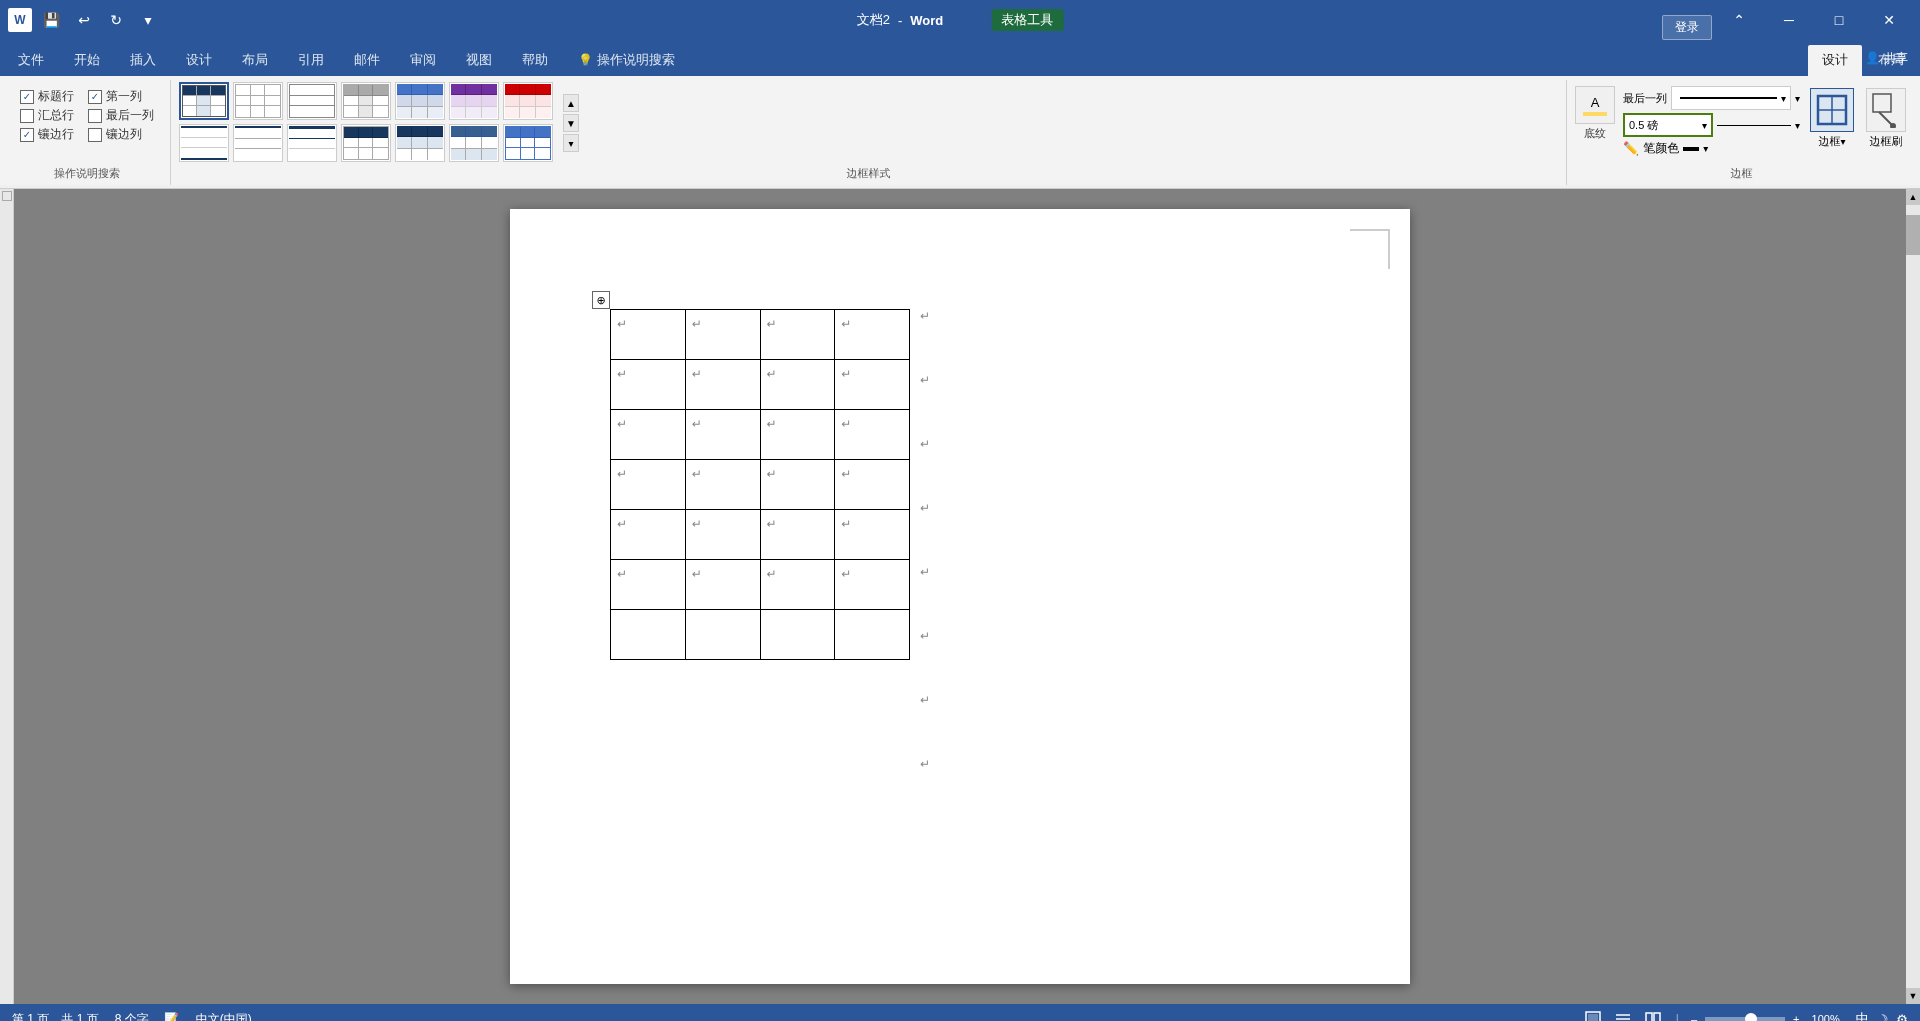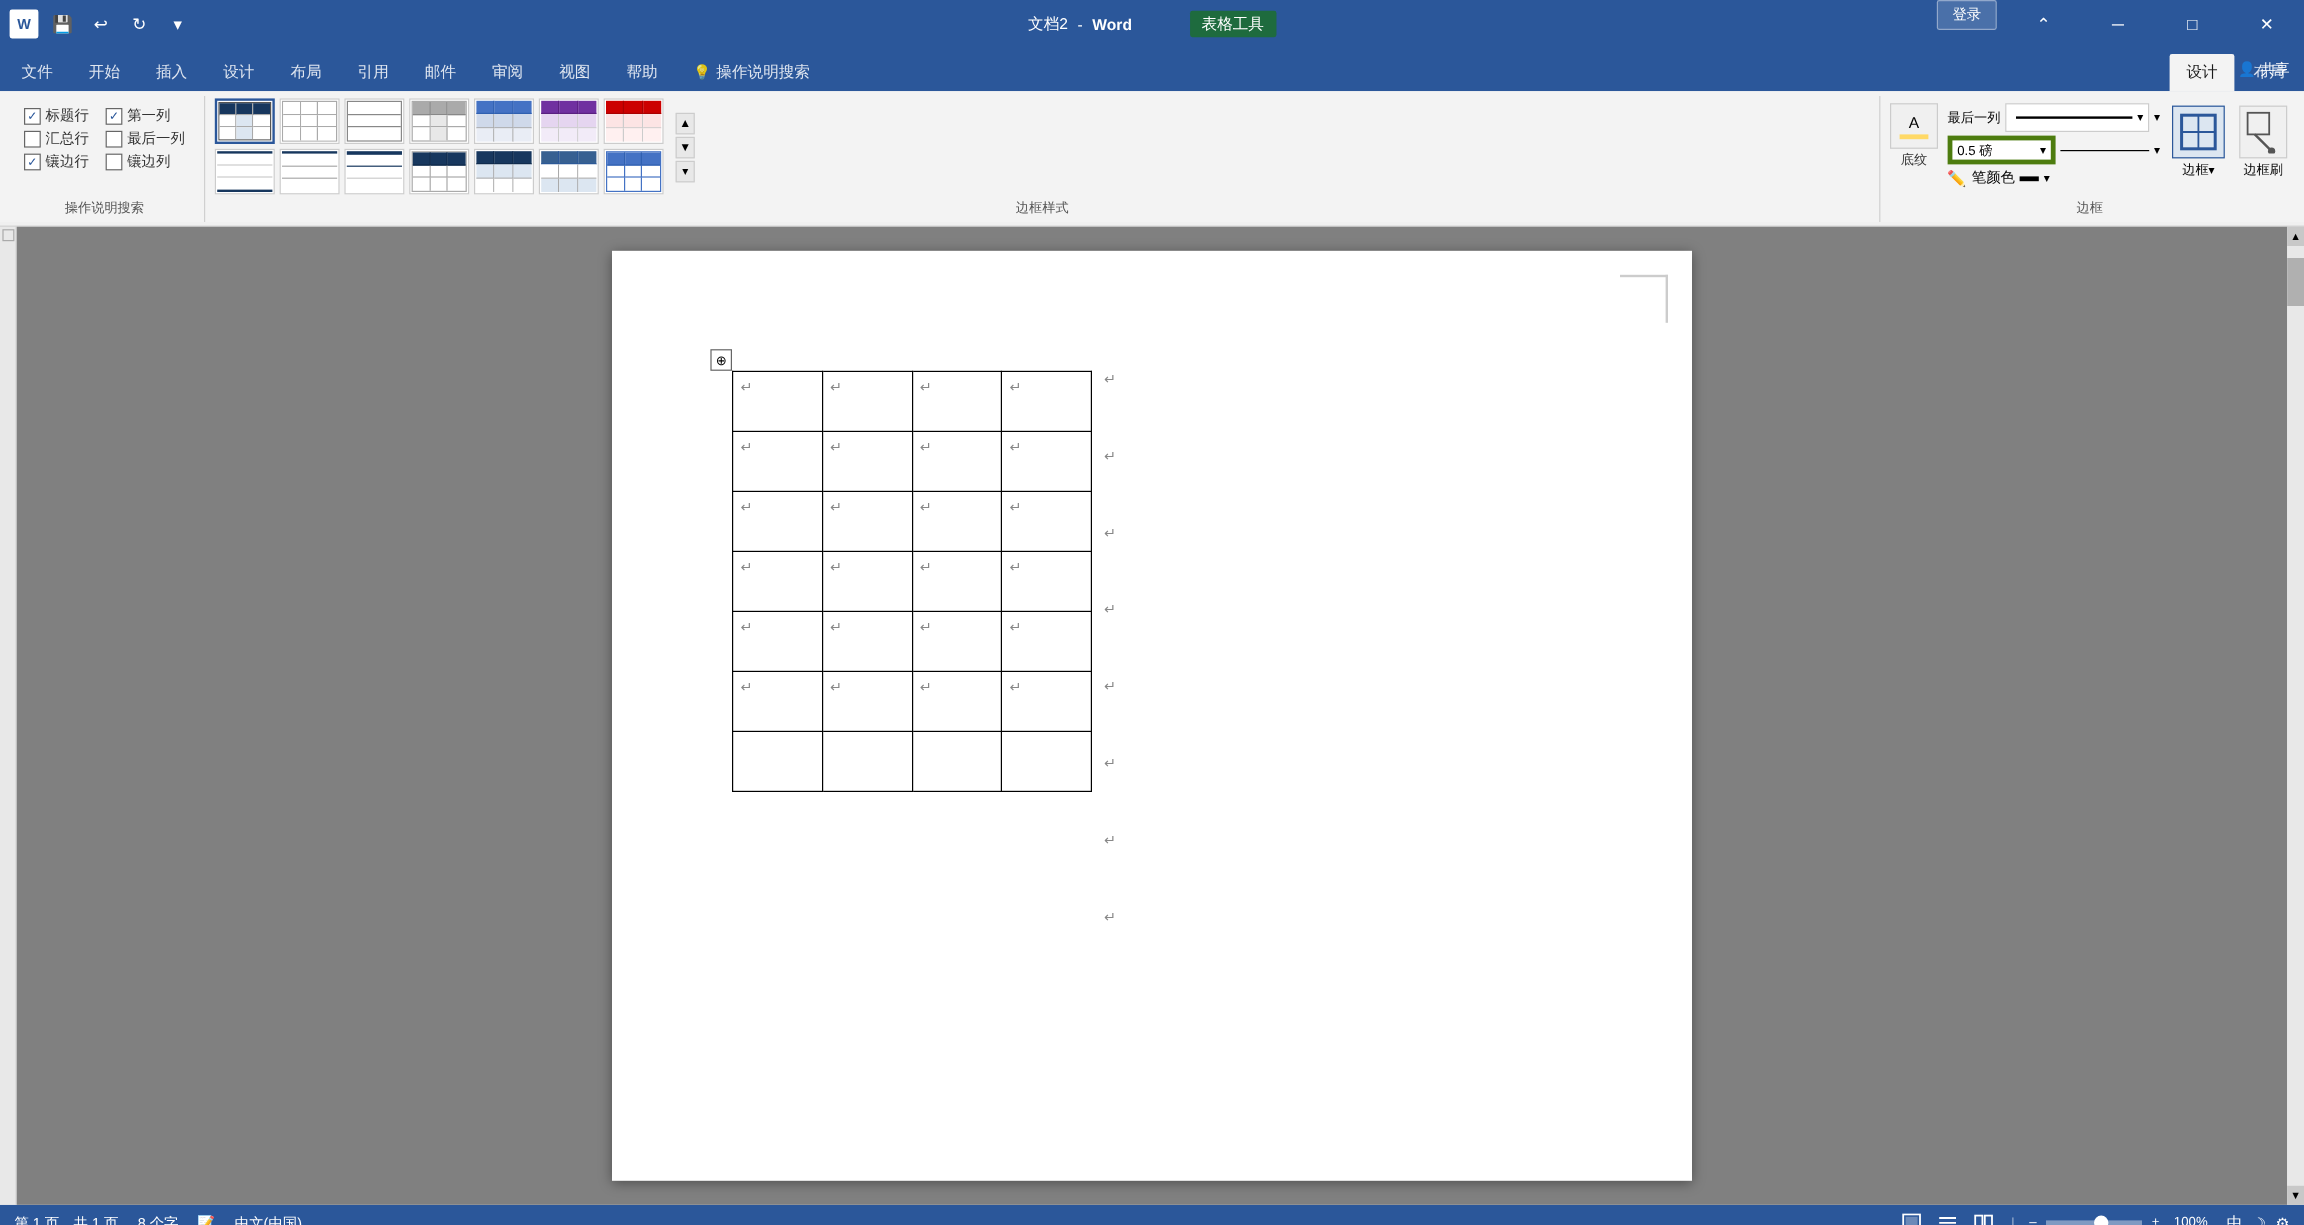--- a/index.html
+++ b/index.html
@@ -40,21 +40,21 @@
       left: 50%;
       transform: translateX(-50%);
       color: white;
       font-size: 13px;
       display: flex; align-items: center; gap: 8px;
     }
     .title-app {
       font-weight: 600;
     }
     .title-bar-right {
-      display: flex; align-items: flex-start; gap: 16px;
+      display: flex; align-items: flex-end; gap: 4px;
     }
     .login-btn {
       background: rgba(255,255,255,0.15);
       border: 1px solid rgba(255,255,255,0.4);
       color: white;
       padding: 3px 12px;
       font-size: 12px;
       cursor: pointer;
       border-radius: 2px;
     }
@@ -183,21 +183,21 @@
       font-size: 12px;
       padding: 0 4px;
       display: flex; align-items: center; justify-content: space-between;
       cursor: pointer;
     }
     .border-width-row {
       display: flex; align-items: center; gap: 4px;
     }
     .border-width-select {
       width: 80px; height: 24px;
-      border: 4px solid #4d7c0f;
+      border: 2px solid #4d7c0f;
       background: white;
       font-size: 12px;
       padding: 0 4px;
       display: flex; align-items: center; justify-content: space-between;
     }
     .pen-color-row {
       display: flex; align-items: center; gap: 4px; font-size: 12px;
     }
     .pen-color-swatch {
       width: 16px; height: 4px;

